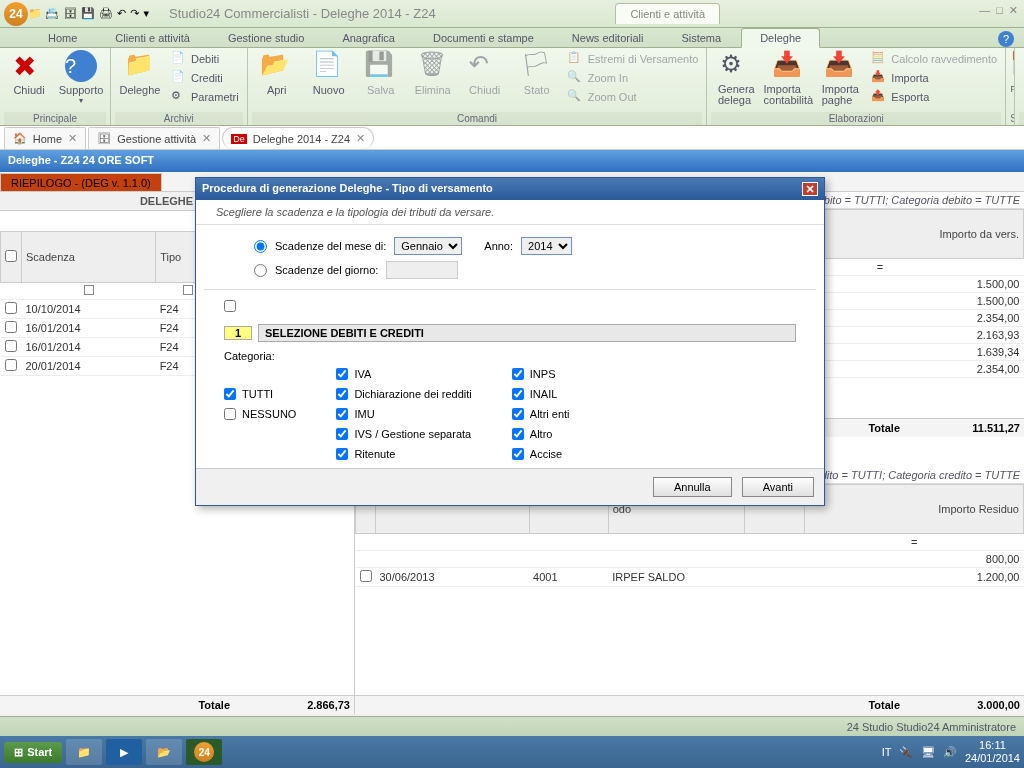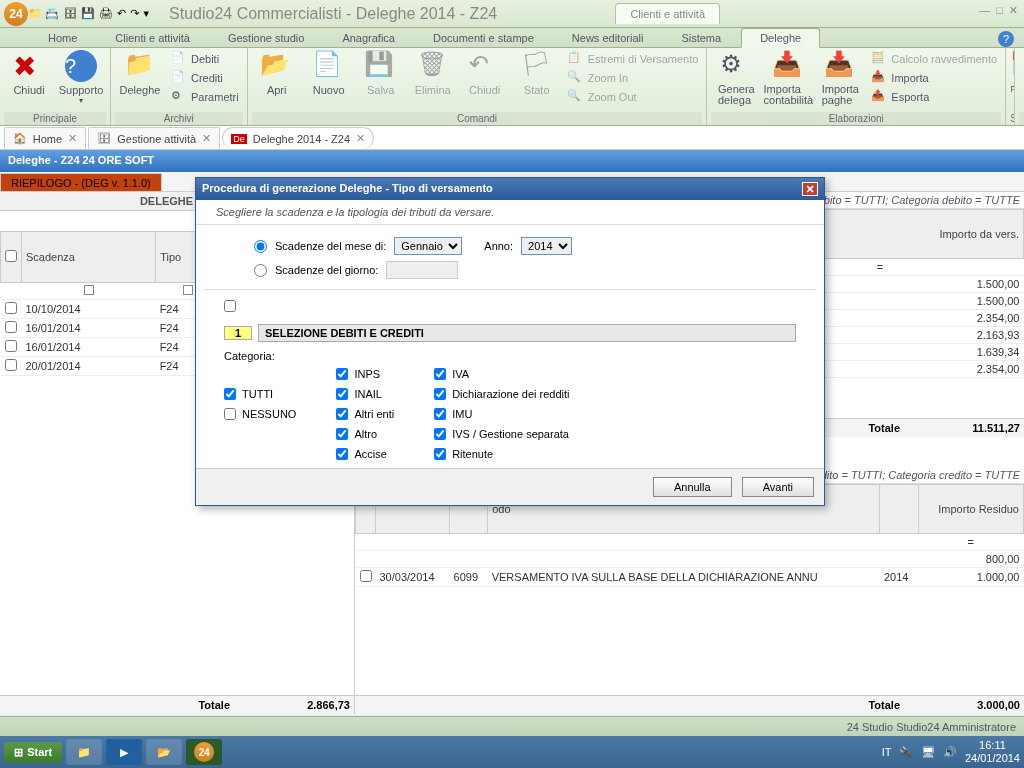--- a/index.html
+++ b/index.html
@@ -2,21 +2,21 @@
 <html><head>
 <meta charset="utf-8">
 <style>
 * { box-sizing: border-box; margin: 0; padding: 0; font-family: Tahoma, Arial, sans-serif; font-size: 11px; }
 body { background: #f0f0f0; width: 1024px; height: 768px; overflow: hidden; position: relative; }
 
 
 .titlebar { height: 28px; background: linear-gradient(#e8f0e0, #d8e8d0); display: flex; align-items: center; padding: 0 4px; border-bottom: 1px solid #a0b090; }
 .logo-24 { width: 24px; height: 24px; background: linear-gradient(#f0a030, #d08020); border-radius: 50%; color: #fff; font-weight: bold; font-size: 12px; display: flex; align-items: center; justify-content: center; margin-right: 0; }
 .qat { display: flex; gap: 4px; }
-.app-title { color: #888; margin-left: 20px; font-size: 16px; }
+.app-title { color: #888; margin-left: 20px; font-size: 13px; }
 .title-tab { margin-left: auto; margin-right: 300px; background: #f8fcf4; border: 1px solid #b0c0a0; border-bottom: none; padding: 4px 14px; border-radius: 4px 4px 0 0; color: #888; }
 .win-controls { position: absolute; right: 6px; top: 4px; display: flex; gap: 6px; color: #888; }
 
 
 .menutabs { height: 20px; background: linear-gradient(#d8e8d0, #d0e0c8); display: flex; align-items: flex-end; padding-left: 30px; gap: 2px; border-bottom: 1px solid #a0b090; }
 .menutab { padding: 3px 18px; color: #556; cursor: pointer; }
 .menutab.active { background: #f0f8ec; border: 1px solid #a0b090; border-bottom: 1px solid #f0f8ec; border-radius: 3px 3px 0 0; margin-bottom: -1px; }
 .help-icon { margin-left: auto; margin-right: 10px; width: 16px; height: 16px; background: #4080d0; border-radius: 50%; color: #fff; text-align: center; line-height: 16px; cursor: pointer; }
 
 
@@ -422,25 +422,24 @@
       <tr>
             <td></td>
             <td></td>
             <td></td>
             <td></td>
             <td></td>
             <td class="num">800,00</td>
           </tr>
       <tr>
             <td><input type="checkbox" style=""></td>
-            <td>30/03/2014</td>
-            <td>6099</td>
-            <td>VERSAMENTO IVA SULLA BASE DELLA DICHIARAZIONE ANNU</td>
-            <td>2014</td>
-            <td class="num">1.000,00</td>
+            <td>30/06/2013</td>
+            <td>4001</td>
+            <td colspan="2">IRPEF SALDO</td>
+            <td class="num">1.200,00</td>
           </tr>
     </tbody>
       </table>
     <div class="spacer"></div>
     <div class="total-row">
         <span class="lbl">Totale</span>
         <span class="v">3.000,00</span>
       </div>
   </div>
 </div>
@@ -507,59 +506,59 @@
             <span>TUTTI</span>
           </label>
         <label>
             <input type="checkbox" style="">
             <span>NESSUNO</span>
           </label>
       </div>
       <div class="cat-col">
         <label>
             <input type="checkbox" checked="" style="">
+            <span>IVA</span>
+          </label>
+        <label>
+            <input type="checkbox" checked="" style="">
+            <span>Dichiarazione dei redditi</span>
+          </label>
+        <label>
+            <input type="checkbox" checked="" style="">
+            <span>IMU</span>
+          </label>
+        <label>
+            <input type="checkbox" checked="" style="">
+            <span>IVS / Gestione separata</span>
+          </label>
+        <label>
+            <input type="checkbox" checked="" style="">
+            <span>Ritenute</span>
+          </label>
+      </div>
+      <div class="cat-col">
+        <label>
+            <input type="checkbox" checked="" style="">
             <span>INPS</span>
           </label>
         <label>
             <input type="checkbox" checked="" style="">
             <span>INAIL</span>
           </label>
         <label>
             <input type="checkbox" checked="" style="">
             <span>Altri enti</span>
           </label>
         <label>
             <input type="checkbox" checked="" style="">
             <span>Altro</span>
           </label>
         <label>
             <input type="checkbox" checked="" style="">
             <span>Accise</span>
-          </label>
-      </div>
-      <div class="cat-col">
-        <label>
-            <input type="checkbox" checked="" style="">
-            <span>IVA</span>
-          </label>
-        <label>
-            <input type="checkbox" checked="" style="">
-            <span>Dichiarazione dei redditi</span>
-          </label>
-        <label>
-            <input type="checkbox" checked="" style="">
-            <span>IMU</span>
-          </label>
-        <label>
-            <input type="checkbox" checked="" style="">
-            <span>IVS / Gestione separata</span>
-          </label>
-        <label>
-            <input type="checkbox" checked="" style="">
-            <span>Ritenute</span>
           </label>
       </div>
     </div>
   </div>
   <div class="dialog-footer">
     <button>Annulla</button>
     <button>Avanti</button>
   </div>
 </div>
 

